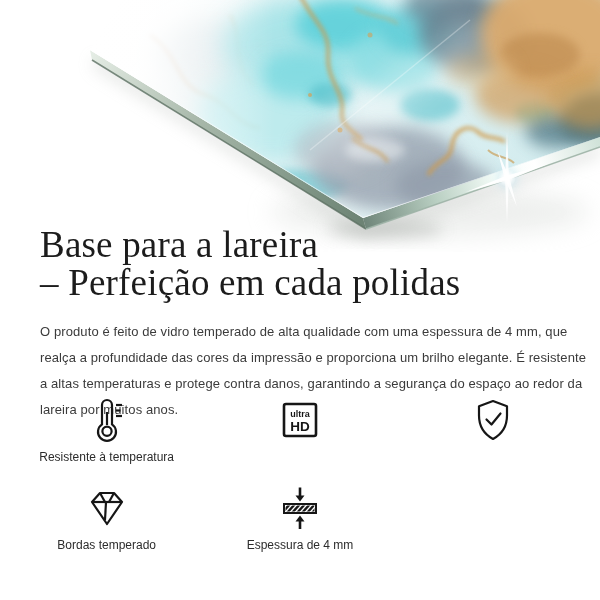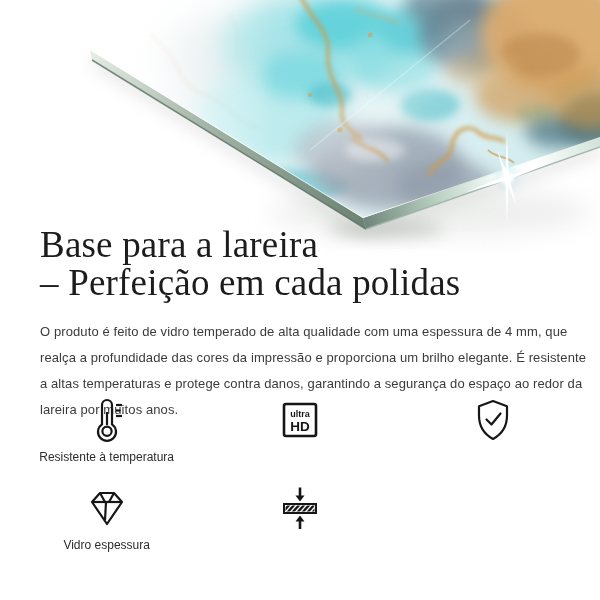--- a/index.html
+++ b/index.html
@@ -205,21 +205,21 @@
   <div class="feature">
     <div class="icon-wrap">
       <svg class="icon" width="46" height="40" viewBox="0 0 46 40" stroke-linejoin="round" stroke-width="2">
         <path d="M8,14 L16,5 L30,5 L38,14 L23,36 Z"></path>
         <line x1="8" y1="14" x2="38" y2="14"></line>
         <line x1="16" y1="5" x2="21" y2="14"></line>
         <line x1="30" y1="5" x2="25" y2="14"></line>
         <line x1="22" y1="14" x2="21" y2="32"></line>
       </svg>
     </div>
-    <div class="feature-label">Vidro espessura</div>
+    <div class="feature-label">Bordas temperado</div>
   </div>
 
 
   <div class="feature">
     <div class="icon-wrap">
       <svg class="icon" width="40" height="44" viewBox="0 0 40 44">
         <line x1="20" y1="1.5" x2="20" y2="10" stroke-width="2.6"></line>
         <polygon class="filled" points="15.5,9.5 24.5,9.5 20,15.5"></polygon>
         <rect x="4" y="18" width="32" height="9" stroke-width="2" fill="#ffffff"></rect>
         <defs>
@@ -233,15 +233,16 @@
           <line x1="12" y1="27" x2="20" y2="18"></line>
           <line x1="17" y1="27" x2="25" y2="18"></line>
           <line x1="22" y1="27" x2="30" y2="18"></line>
           <line x1="27" y1="27" x2="35" y2="18"></line>
           <line x1="32" y1="27" x2="40" y2="18"></line>
         </g>
         <line x1="20" y1="43" x2="20" y2="35" stroke-width="2.6"></line>
         <polygon class="filled" points="15.5,35.5 24.5,35.5 20,29.5"></polygon>
       </svg>
     </div>
+    <div class="feature-label">Espessura de 4 mm</div>
   </div>
 
 </div>
 
 </body></html>

